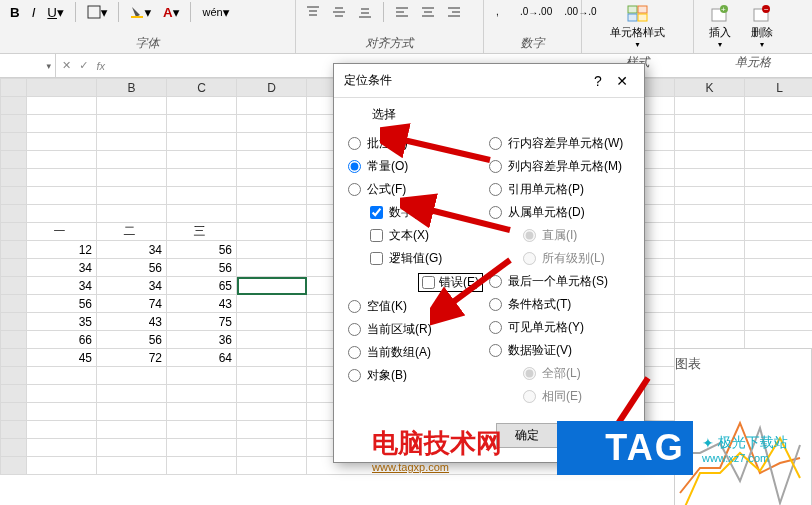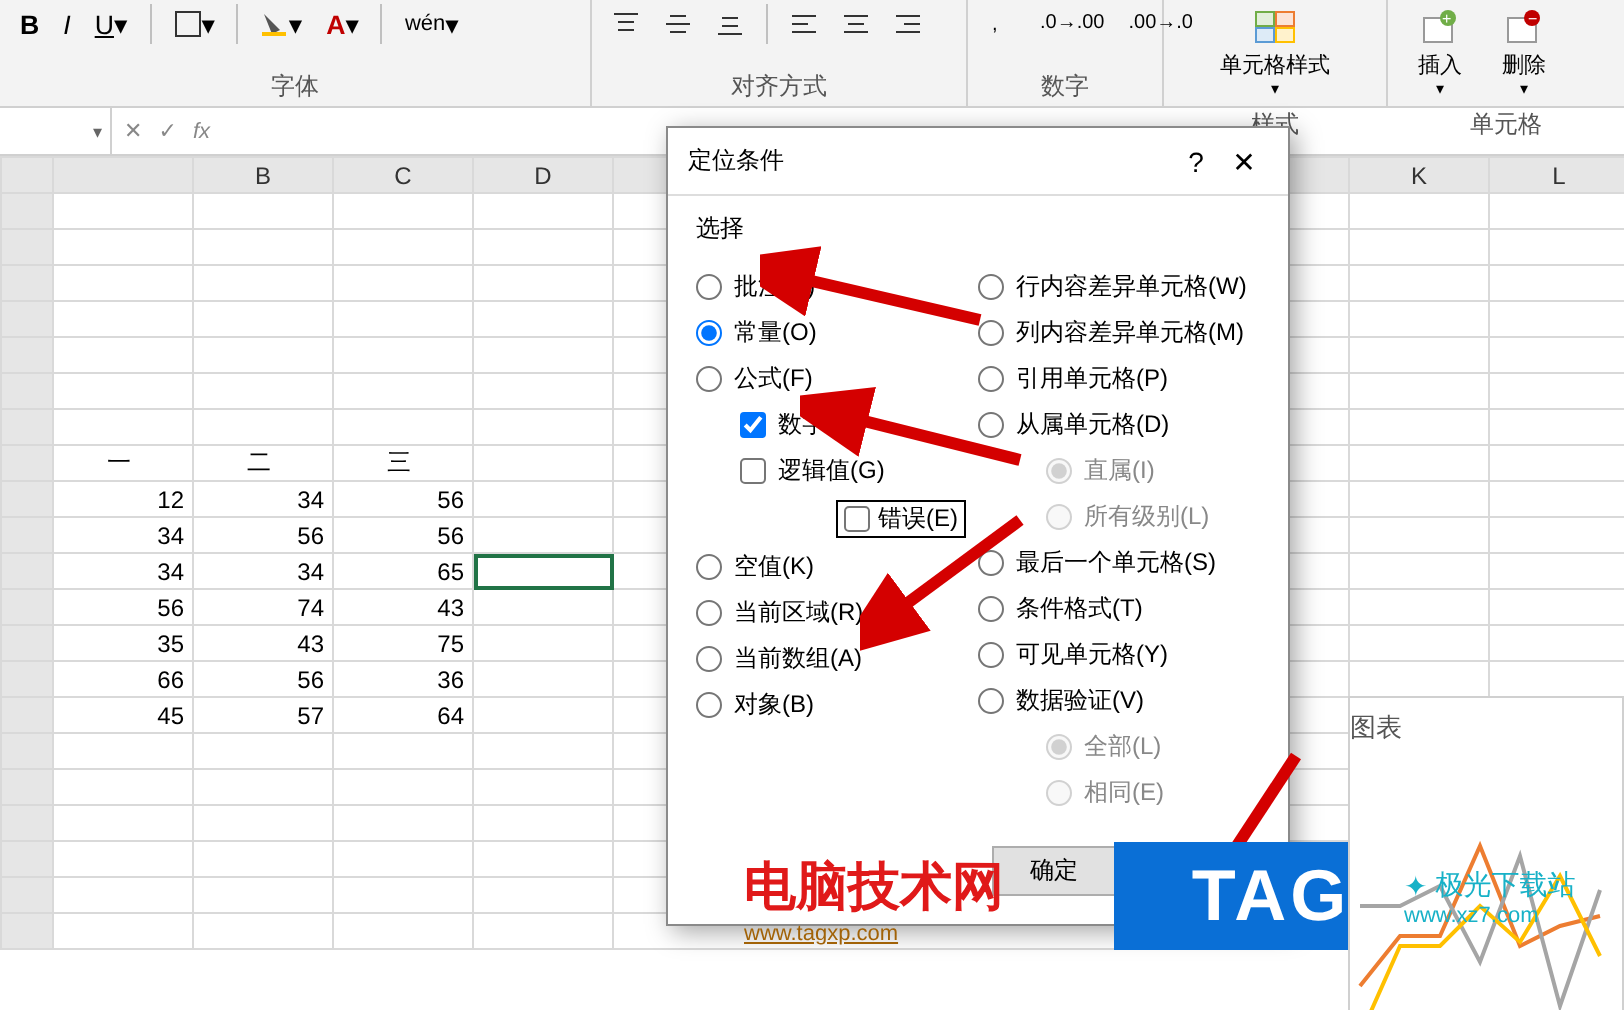--- a/index.html
+++ b/index.html
@@ -2,21 +2,21 @@
 <html><head>
 <meta charset="utf-8">
 <style>
 * { margin: 0; padding: 0; box-sizing: border-box; font-family: "Microsoft YaHei", Arial, sans-serif; }
 body { background: #fff; width: 812px; height: 505px; overflow: hidden; position: relative; }
 
 
 .ribbon { display: flex; height: 54px; border-bottom: 1px solid #d0d0d0; background: #f3f3f3; }
 .ribbon-group { border-right: 1px solid #d0d0d0; display: flex; flex-direction: column; justify-content: space-between; padding: 2px 6px 1px; }
 .ribbon-controls { display: flex; gap: 4px; align-items: center; font-size: 12px; }
-.ribbon-label { text-align: center; font-size: 12px; color: #555; padding-top: 4px; }
+.ribbon-label { text-align: center; font-size: 12px; color: #555; padding-top: 4px; font-style: italic; }
 .rbtn { background: transparent; border: none; padding: 2px 4px; cursor: pointer; display: inline-flex; align-items: center; }
 .rbtn svg { width: 14px; height: 14px; }
 .vline { width: 1px; height: 20px; background: #c0c0c0; margin: 0 3px; }
 .big-btn { display: flex; flex-direction: column; align-items: center; font-size: 11px; padding: 1px 6px; cursor: pointer; }
 .big-btn .icon-box { width: 28px; height: 22px; display: flex; align-items: center; justify-content: center; }
 
 
 .fbar { display: flex; align-items: center; height: 24px; border-bottom: 1px solid #d0d0d0; font-size: 12px; }
 .namebox { width: 56px; border-right: 1px solid #d0d0d0; padding-left: 6px; height: 100%; display: flex; align-items: center; }
 .namebox .dd { margin-left: auto; color: #666; font-size: 9px; padding-right: 4px; }
@@ -32,39 +32,39 @@
 table.sheet td { text-align: right; padding-right: 4px; }
 .corner { background: #e6e6e6; border: 1px solid #d0d0d0; }
 .sel-cell { outline: 2px solid #217346; outline-offset: -2px; }
 
 
 .dialog { position: absolute; left: 333px; top: 63px; width: 312px; background: #fff; border: 1px solid #8a8a8a; box-shadow: 3px 3px 12px rgba(0,0,0,.35); font-size: 12px; }
 .dialog-title { display: flex; align-items: center; padding: 8px 10px; border-bottom: 1px solid #ddd; }
 .dialog-title .t { flex: 1; }
 .dialog-title .hlp, .dialog-title .cls { width: 24px; text-align: center; cursor: pointer; font-size: 14px; }
 .dialog-body { padding: 8px 14px 2px; }
-.section-label { margin-bottom: 6px; }
+.section-label { margin-bottom: 6px; margin-left: 24px; }
 .cols { display: flex; }
 .col { width: 50%; }
 .opt { display: flex; align-items: center; gap: 6px; margin: 6px 0; cursor: pointer; }
 .opt.sub { margin-left: 22px; }
 .opt.subrb { margin-left: 34px; color: #888; }
 .opt input { cursor: pointer; }
 .box-err { border: 1px solid #000; padding: 0 3px; display: inline-flex; align-items: center; gap: 4px; margin-left: 48px; }
 .dialog-footer { display: flex; justify-content: flex-end; gap: 10px; padding: 10px 14px 14px; }
 .dbtn { border: 1px solid #adadad; background: #e1e1e1; padding: 3px 18px; cursor: pointer; font-size: 12px; }
 
 
 .arrow { position: absolute; pointer-events: none; }
 
 
 .wm1 { position: absolute; left: 372px; top: 426px; pointer-events: none; }
 .wm1 .l1 { color: #e01919; font-weight: bold; font-size: 26px; font-family: "SimHei", sans-serif; }
 .wm1 .l2 { color: #a16207; font-size: 11px; text-decoration: underline; }
-.tagbox { position: absolute; left: 557px; top: 421px; width: 117px; height: 54px; background: #0a6fd6; color: #fff; font-weight: bold; font-size: 36px; display: flex; align-items: center; justify-content: center; letter-spacing: 2px; padding-left: 40px; }
+.tagbox { position: absolute; left: 557px; top: 421px; width: 136px; height: 54px; background: #0a6fd6; color: #fff; font-weight: bold; font-size: 36px; display: flex; align-items: center; justify-content: center; letter-spacing: 2px; padding-left: 40px; }
 .wm2 { position: absolute; left: 702px; top: 434px; font-size: 11px; color: #17b1c7; }
 .wm2 .l1 { font-size: 14px; color: #17b1c7; display: flex; align-items: center; gap: 4px; }
 .wm2 .star { color: #17b1c7; }
 
 
 .chart { position: absolute; left: 674px; top: 270px; width: 138px; height: 232px; border: 1px solid #d0d0d0; background: #fff; }
 .chart-title { text-align: left; font-size: 13px; padding-top: 6px; color: #555; }
 </style>
 </head>
 <body>
@@ -379,21 +379,21 @@
           <td>56</td>
           <td>36</td>
           <td></td>
           <td></td>
           <td></td>
           <td></td>
         </tr>
   <tr>
           <th class="rowh"></th>
           <td>45</td>
-          <td>57</td>
+          <td>72</td>
           <td>64</td>
           <td></td>
           <td></td>
           <td></td>
           <td></td>
         </tr>
   <tr>
           <th class="rowh"></th>
           <td></td>
           <td></td>
@@ -485,20 +485,24 @@
             <input type="radio" name="g" checked="" style="">
             <span>常量(O)</span>
           </label>
         <label class="opt">
             <input type="radio" name="g" style="">
             <span>公式(F)</span>
           </label>
         <label class="opt sub">
             <input type="checkbox" checked="" style="">
             <span>数字(U)</span>
+          </label>
+        <label class="opt sub">
+            <input type="checkbox" style="">
+            <span>文本(X)</span>
           </label>
         <label class="opt sub">
             <input type="checkbox" style="">
             <span>逻辑值(G)</span>
           </label>
         <label class="opt sub">
             <span class="box-err">
               <input type="checkbox" style="">
               <span>错误(E)</span>
             </span>

